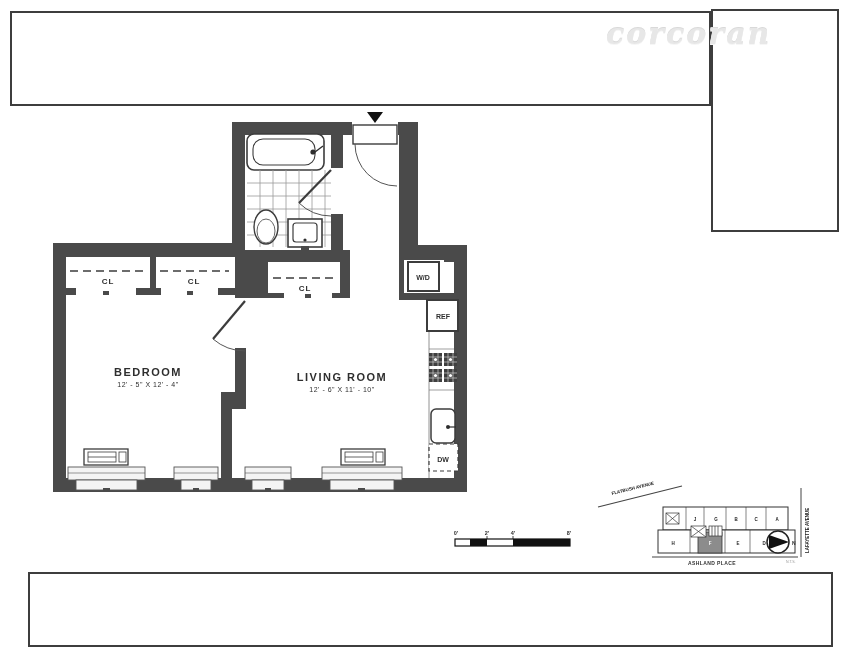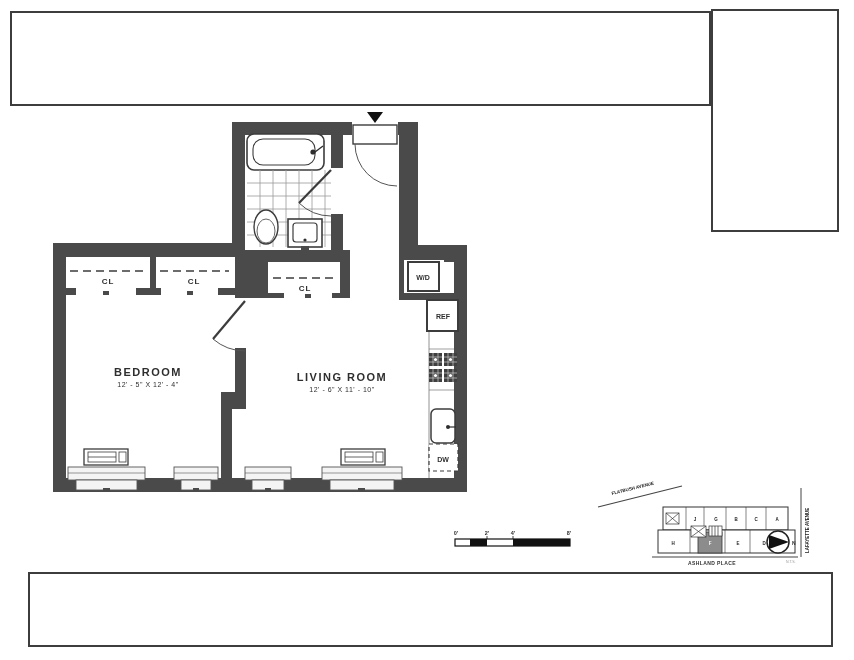--- a/index.html
+++ b/index.html
@@ -26,20 +26,21 @@
 </style>
 </head>
 <body>
 
 <div id="canvas">
 
   <div class="box" id="box-top"></div>
   <div class="box" id="box-side"></div>
   <div class="box" id="box-bottom"></div>
 
+  <div id="watermark">corcoran</div>
 
   <svg width="854" height="660" viewBox="0 0 854 660">
 
     <g fill="#4a4a4a">
       <rect x="53" y="243" width="182" height="14"></rect>
       <rect x="53" y="243" width="13" height="249"></rect>
       <rect x="53" y="478" width="414" height="14"></rect>
       <rect x="454" y="245" width="13" height="247"></rect>
       <rect x="399" y="245" width="68" height="17"></rect>
       <rect x="232" y="122" width="186" height="13"></rect>

